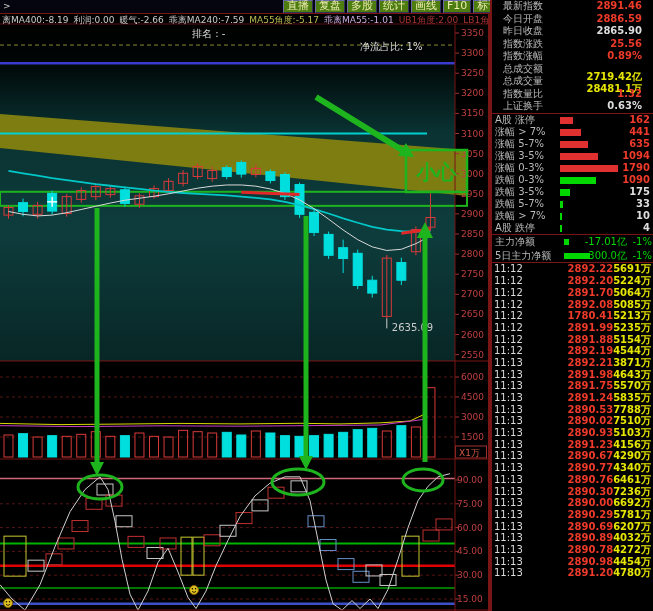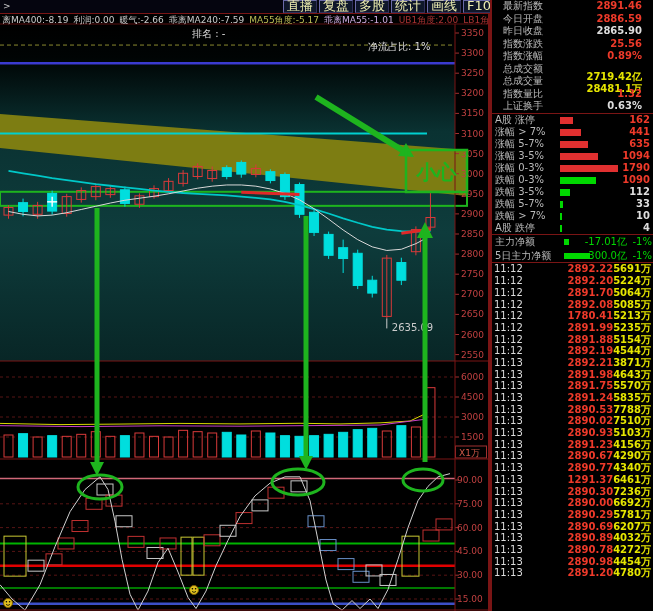--- a/index.html
+++ b/index.html
@@ -3,29 +3,29 @@
 <meta charset="utf-8">
 <style>
   html,body{margin:0;padding:0;background:#000;}
   .screen{position:relative;width:653px;height:611px;background:#000;overflow:hidden;
     font-family:"DejaVu Sans","Liberation Sans",sans-serif;}
   
   .topbar{position:absolute;left:0;top:0;width:653px;height:13px;background:#05050f;
     border-bottom:1px solid #7a1515;z-index:5;}
   .tb-left{position:absolute;left:3px;top:0;color:#cccccc;font-size:9px;line-height:13px;}
   .menu{position:absolute;left:283px;top:0;height:13px;display:flex;gap:2px;}
-  .menu-item{background:#0f172a;border:1px solid #6a6aa8;border-right-color:#30305a;
-    border-bottom-color:#30305a;color:#eeeeb0;font-size:13px;height:11px;line-height:10px;
+  .menu-item{background:#4d7c0f;border:1px solid #6a6aa8;border-right-color:#30305a;
+    border-bottom-color:#30305a;color:#eeeeb0;font-size:11px;height:11px;line-height:10px;
     padding:0 3px;white-space:nowrap;cursor:default;}
   
   .ind-line{position:absolute;left:2px;top:14px;width:486px;font-size:9px;white-space:nowrap;
     overflow:hidden;z-index:4;}
   .ind-line span{margin-right:5px;}
   .rank{position:absolute;left:192px;top:27px;font-size:10px;color:#dddddd;z-index:4;}
-  .netflow{position:absolute;left:368px;top:40px;font-size:10px;color:#dddddd;z-index:4;}
+  .netflow{position:absolute;left:360px;top:40px;font-size:10px;color:#dddddd;z-index:4;}
   svg{position:absolute;left:0;top:0;}
   
   .rpanel{position:absolute;left:490px;top:0;width:163px;height:611px;background:#000;
     border-left:2px solid #7a1515;box-sizing:border-box;z-index:6;}
   .rtitle{margin-top:15px;height:18px;line-height:18px;padding-left:3px;font-size:11px;
     font-weight:bold;color:#eeeeee;border-bottom:1px solid #7a1515;white-space:nowrap;overflow:hidden;}
   .rtitle .geq{color:#00bb00;margin:0 3px;}
   .rtitle .gpfx{color:#cccccc;margin-right:2px;}
   .sec{border-bottom:1px solid #7a1515;}
   .quote-row{display:flex;justify-content:space-between;height:12.5px;line-height:12.5px;
@@ -373,21 +373,21 @@
           <span class="val-white">0.63%</span>
         </div>
       </div>
     <div id="dist-rows" class="sec">
         <div class="dist-row"><span class="d-label">A股 涨停</span><span class="dist-bar bar-red" style="width: 13px;"></span><span class="dist-val val-red">162</span></div>
         <div class="dist-row"><span class="d-label">涨幅 &gt; 7%</span><span class="dist-bar bar-red" style="width: 21px;"></span><span class="dist-val val-red">441</span></div>
         <div class="dist-row"><span class="d-label">涨幅 5-7%</span><span class="dist-bar bar-red" style="width: 28px;"></span><span class="dist-val val-red">635</span></div>
         <div class="dist-row"><span class="d-label">涨幅 3-5%</span><span class="dist-bar bar-red" style="width: 38px;"></span><span class="dist-val val-red">1094</span></div>
         <div class="dist-row"><span class="d-label">涨幅 0-3%</span><span class="dist-bar bar-red" style="width: 58px;"></span><span class="dist-val val-red">1790</span></div>
         <div class="dist-row"><span class="d-label">跌幅 0-3%</span><span class="dist-bar bar-green" style="width: 36px;"></span><span class="dist-val val-red">1090</span></div>
-        <div class="dist-row"><span class="d-label">跌幅 3-5%</span><span class="dist-bar bar-green" style="width: 10px;"></span><span class="dist-val val-white">112</span></div>
+        <div class="dist-row"><span class="d-label">跌幅 3-5%</span><span class="dist-bar bar-green" style="width: 10px;"></span><span class="dist-val val-white">175</span></div>
         <div class="dist-row"><span class="d-label">跌幅 5-7%</span><span class="dist-bar bar-green" style="width: 3px;"></span><span class="dist-val val-white">33</span></div>
         <div class="dist-row"><span class="d-label">跌幅 &gt; 7%</span><span class="dist-bar bar-green" style="width: 2px;"></span><span class="dist-val val-white">10</span></div>
         <div class="dist-row"><span class="d-label">A股 跌停</span><span class="dist-bar bar-green" style="width: 2px;"></span><span class="dist-val val-white">4</span></div>
       </div>
     <div id="force-rows" class="sec">
         <div class="force-row"><span class="d-label">主力净额</span><span class="f-bar" style="left: 72px; width: 5px;"></span><span class="f-val val-green">-17.01亿</span><span class="f-pct val-green">-1%</span></div>
         <div class="force-row"><span class="d-label">5日主力净额</span><span class="f-bar" style="left: 72px; width: 26px;"></span><span class="f-val val-green">-300.0亿</span><span class="f-pct val-green">-1%</span></div>
       </div>
     <div id="tick-rows" class="ticks">
         <div class="tick-row">
@@ -475,21 +475,21 @@
           <span class="t-price">2890.67</span>
           <span class="t-amt">4290万</span>
         </div>
         <div class="tick-row">
           <span class="t-time">11:13</span>
           <span class="t-price">2890.77</span>
           <span class="t-amt">4340万</span>
         </div>
         <div class="tick-row">
           <span class="t-time">11:13</span>
-          <span class="t-price">1291.37</span>
+          <span class="t-price">2890.76</span>
           <span class="t-amt">6461万</span>
         </div>
         <div class="tick-row">
           <span class="t-time">11:13</span>
           <span class="t-price">2890.30</span>
           <span class="t-amt">7236万</span>
         </div>
         <div class="tick-row">
           <span class="t-time">11:13</span>
           <span class="t-price">2890.00</span>

